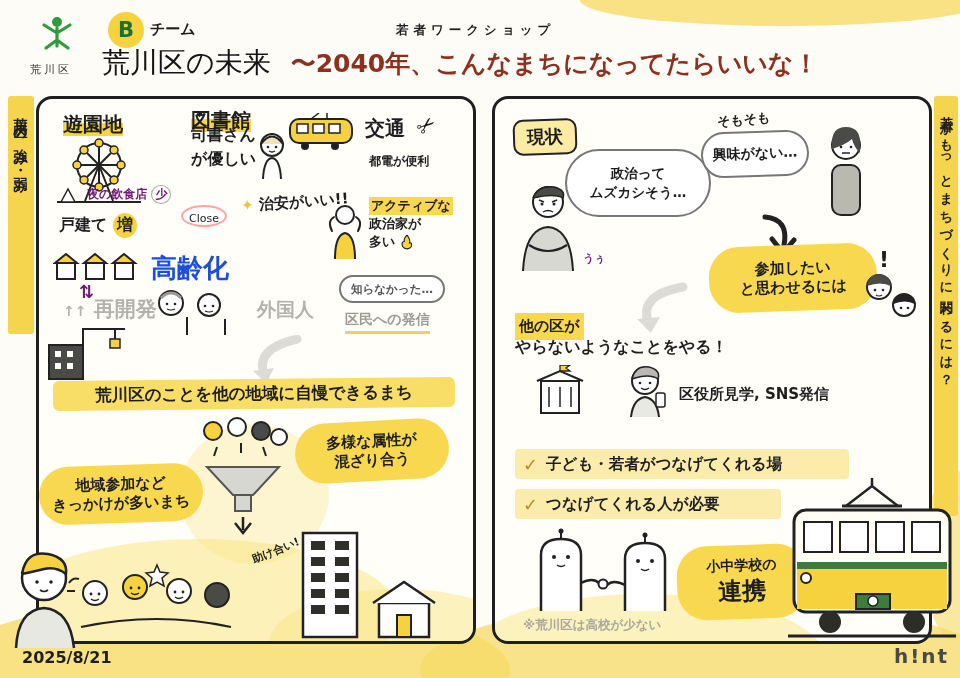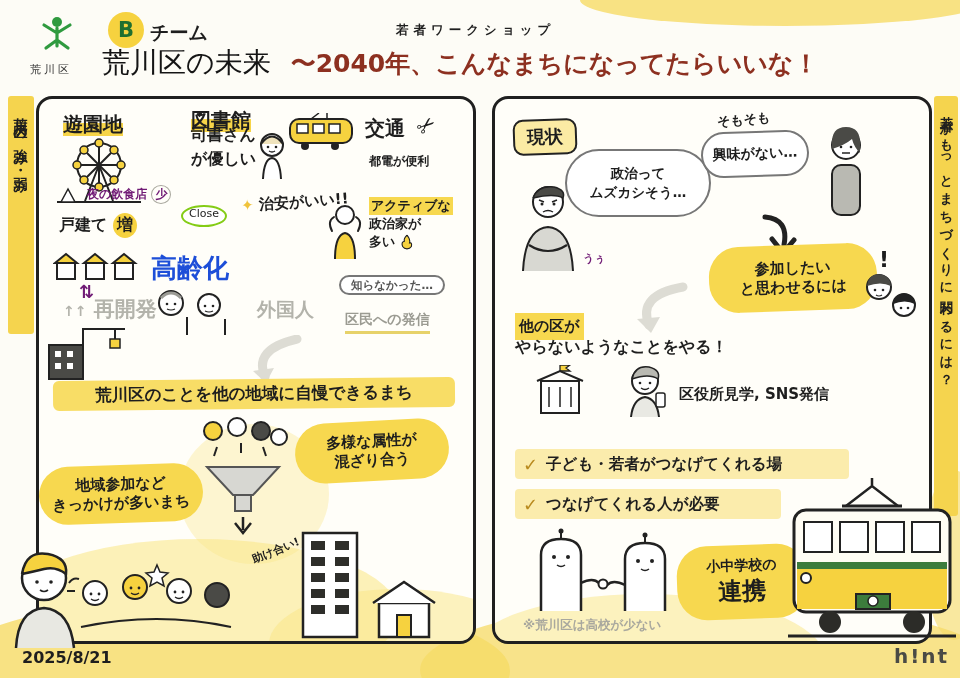--- a/index.html
+++ b/index.html
@@ -11,21 +11,21 @@
 .strip{position:absolute;background:#f5d44e;border-radius:3px;display:flex;justify-content:center;padding-top:10px}
 .v{writing-mode:vertical-rl;text-orientation:upright;font-weight:bold;letter-spacing:4px;font-size:14px;color:#1e1e1e}
 .b{font-weight:bold}
 .gray{color:#701a75}
 .hl{background:linear-gradient(transparent 45%,rgba(246,210,63,.95) 45% 92%,transparent 92%)}
 .hlfull{background:#f7d84f;padding:4px 4px;display:inline-block}
 .bub{background:#f7d84f;border-radius:30px;text-align:center;font-weight:bold;display:flex;flex-direction:column;justify-content:center}
 .palebar{background:#fbecac;display:flex;align-items:center;font-weight:bold;padding:0 8px;border-radius:4px}
 .chk{color:#b98a1e;font-weight:bold;margin-right:8px;font-size:18px}
 .cloud{border:2px solid #777;border-radius:34px;background:#fff;text-align:center;display:flex;flex-direction:column;justify-content:center;font-weight:bold}
-.oval{border:2px solid #84cc16;border-radius:50%;font-size:11px;display:flex;align-items:flex-start;justify-content:center;background:#fff}
+.oval{border:2px solid #fca5a5;border-radius:50%;font-size:11px;display:flex;align-items:flex-end;justify-content:center;background:#fff}
 svg{display:block}
 </style>
 </head>
 <body>
 
 <div class="blob" style="left:-60px;top:596px;width:570px;height:150px;background:#f6db66;opacity:.8"></div>
 <div class="blob" style="left:420px;top:600px;width:580px;height:140px;background:#f6db66;opacity:.75"></div>
 <div class="blob" style="left:580px;top:-26px;width:410px;height:52px;background:#f6db66;opacity:.8"></div>
 <div class="blob" style="left:924px;top:470px;width:60px;height:170px;background:#f6db66;opacity:.6"></div>
 
@@ -33,21 +33,21 @@
   <div class="abs" style="left:36px;top:14px">
     <svg width="42" height="46" viewBox="0 0 42 46">
       <circle cx="21" cy="8" r="5" fill="#2f9a3f"></circle>
       <path d="M21 14V32 M21 19L8 11 M21 19L34 11 M21 26L10 34 M21 26L32 34" stroke="#2f9a3f" stroke-width="3.2" fill="none" stroke-linecap="round"></path>
     </svg>
   </div>
   <div class="abs" style="left:30px;top:62px;font-size:11px;letter-spacing:3px;color:#333;font-weight:normal">荒川区</div>
   <div class="abs" style="left:108px;top:12px;width:36px;height:36px;border-radius:50%;background:#f6d23f;display:flex;align-items:center;justify-content:center">
     <span style="font-size:21px;font-weight:bold;color:#1f6f2f">B</span>
   </div>
-  <div class="abs b" style="left:150px;top:20px;font-size:19px">チーム</div>
+  <div class="abs b" style="left:150px;top:20px;font-size:15px">チーム</div>
   <div class="abs" style="left:396px;top:22px;font-size:12.5px;letter-spacing:5px;font-weight:bold">若者ワークショップ</div>
   <div class="abs" style="left:102px;top:44px;display:flex;align-items:baseline;gap:20px;white-space:nowrap">
     <span style="font-size:28px;font-weight:normal;color:#151515">荒川区の未来</span>
     <span style="font-size:25px;font-weight:bold;color:#8d3020">〜2040年、こんなまちになってたらいいな！</span>
   </div>
 </div>
 
 <div class="strip" style="left:8px;top:96px;width:26px;height:238px">
   <span class="v">荒川区の強み・弱み</span>
 </div>
@@ -186,21 +186,21 @@
           <rect x="24" y="28" width="6" height="6"></rect>
           <rect x="12" y="40" width="6" height="6"></rect>
           <rect x="24" y="40" width="6" height="6"></rect>
         </g>
       <path d="M40 22V6H82M72 6v10" stroke="#222" stroke-width="2" fill="none"></path>
       <rect x="67" y="16" width="10" height="9" fill="#f6d23f" stroke="#222" stroke-width="1.5"></rect>
     </svg>
   </div>
 
   <div class="abs b" style="left:218px;top:198px;font-size:19px;color:#b3b3ab">外国人</div>
-  <div class="cloud abs" style="left:300px;top:176px;width:106px;height:20px;font-size:11.5px;border-radius:16px;color:#555">
+  <div class="cloud abs" style="left:300px;top:176px;width:106px;height:28px;font-size:11.5px;border-radius:16px;color:#555">
     <span>知らなかった…</span>
   </div>
   <div class="abs b" style="left:306px;top:212px;font-size:14px;color:#9b9b92;border-bottom:3px solid #e7d26a;padding-bottom:2px">区民への発信</div>
 
   <div class="abs" style="left:196px;top:236px">
     <svg width="70" height="54" viewBox="0 0 70 54">
       <path d="M62 4Q18 14 30 42" stroke="#dddcd4" stroke-width="9" fill="none" stroke-linecap="round"></path>
       <path d="M18 36l13 12 8-15" fill="#dddcd4"></path>
     </svg>
   </div>

